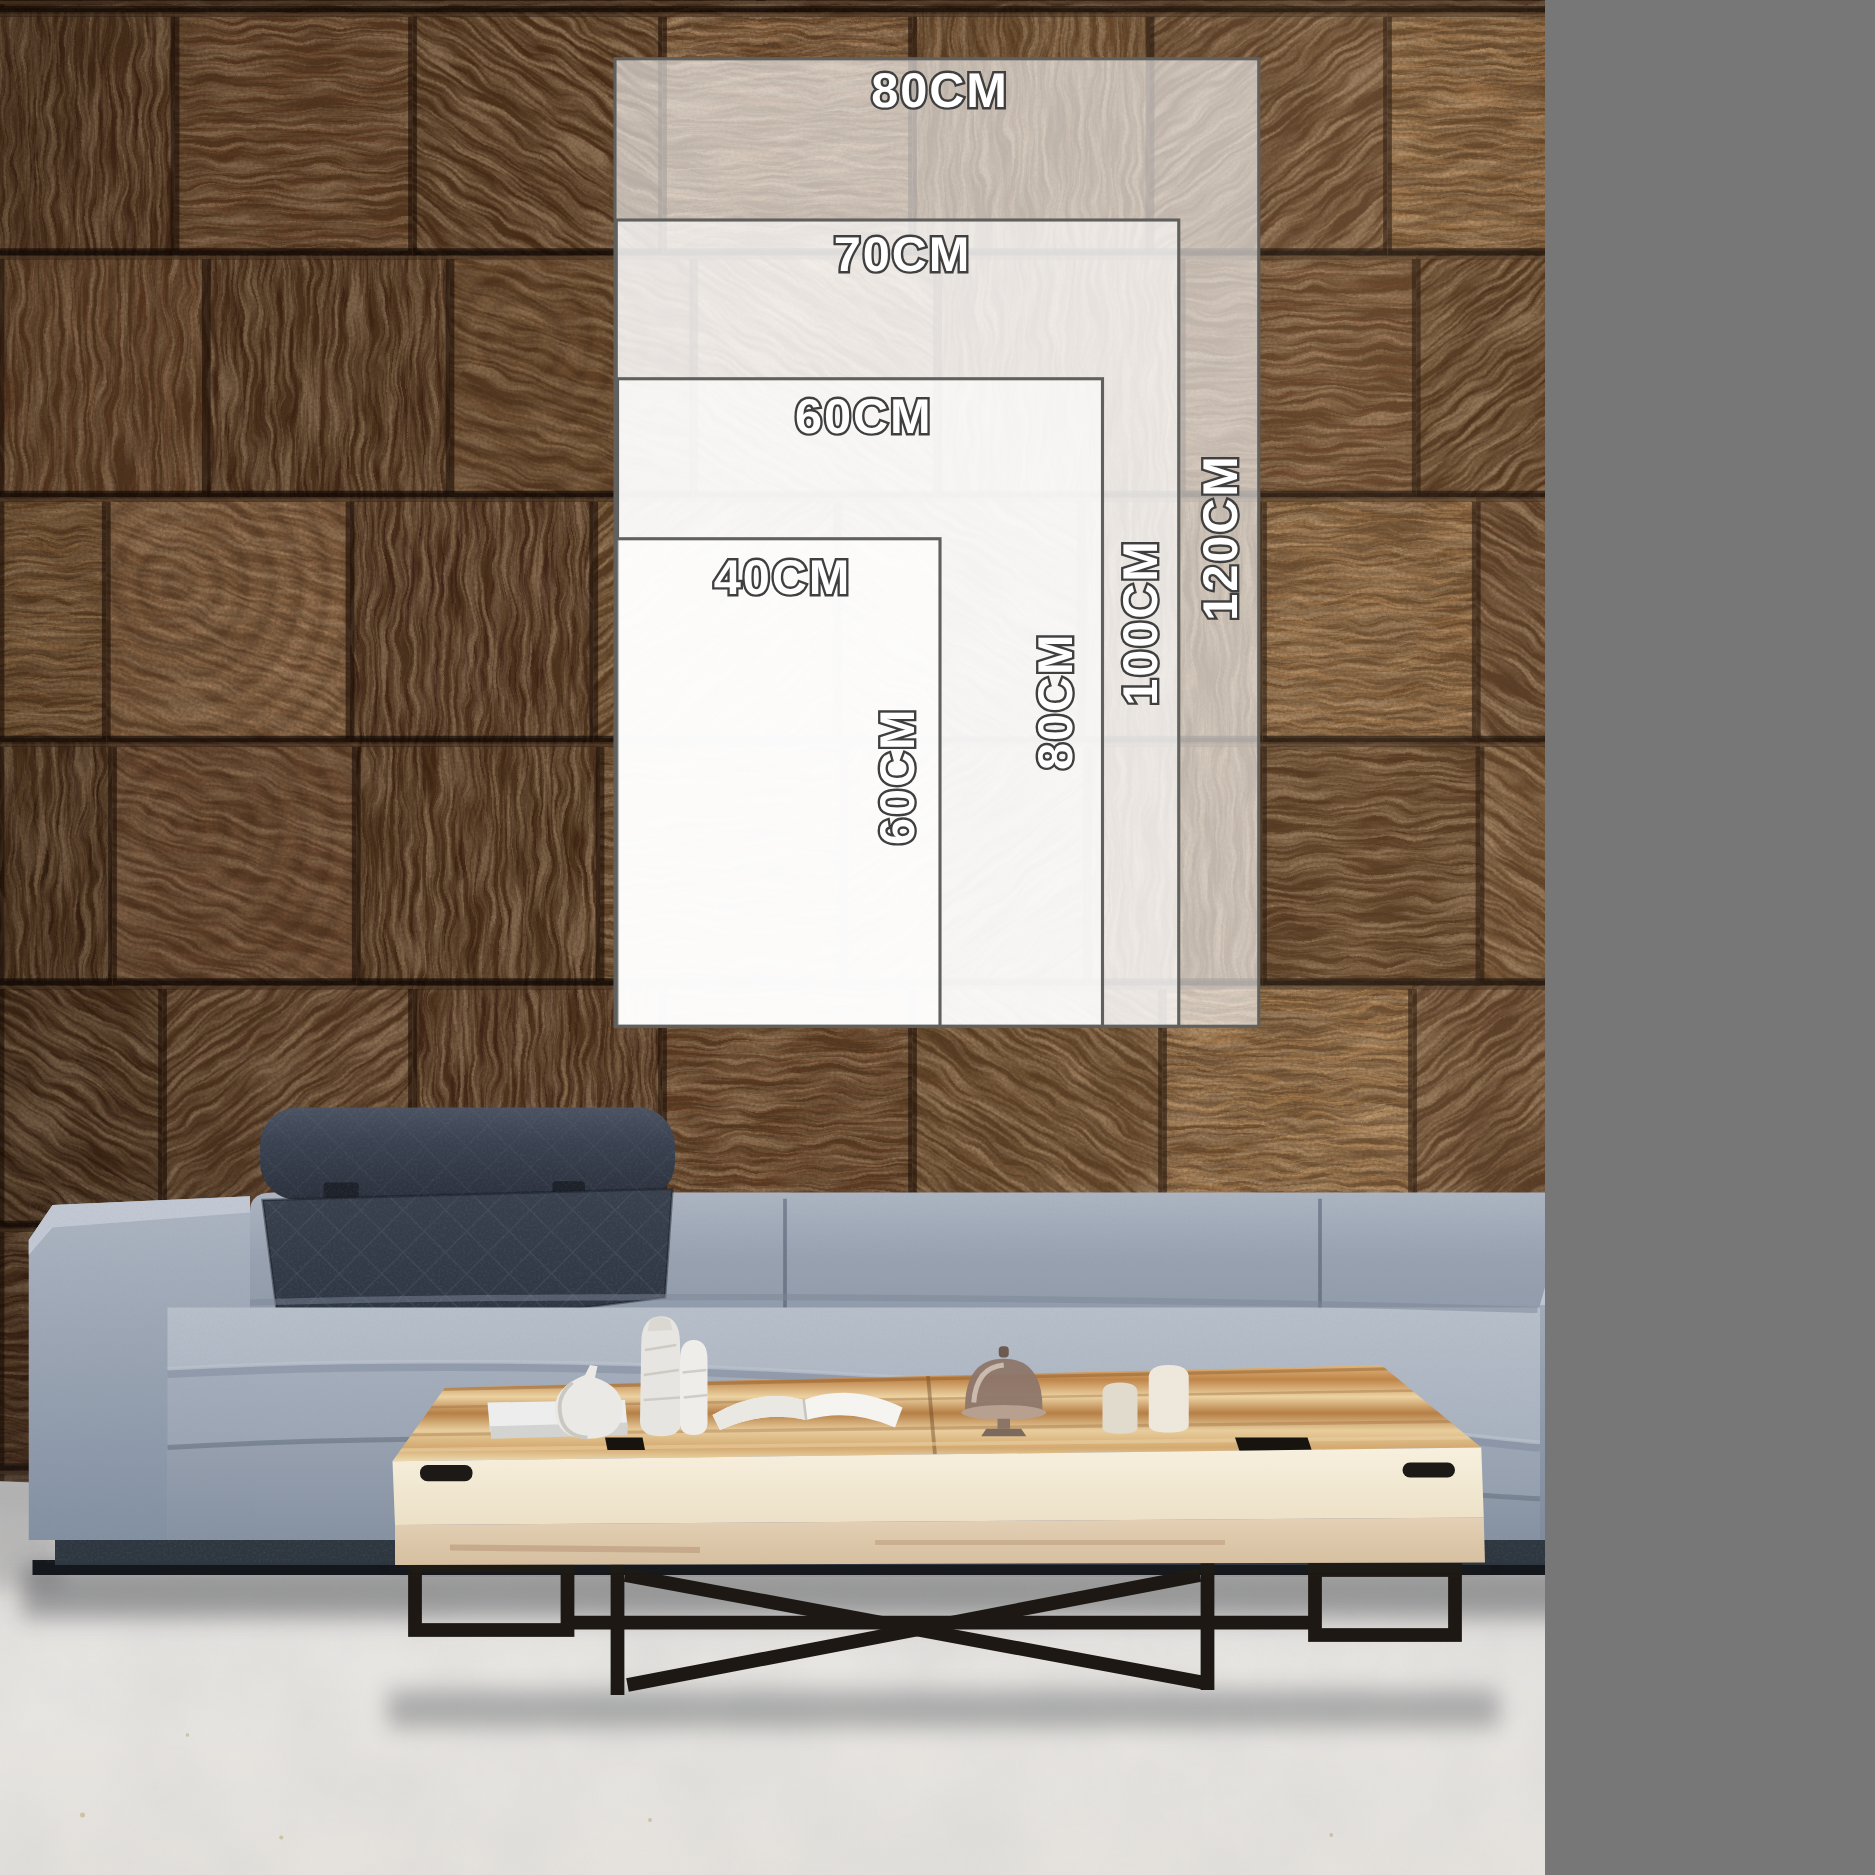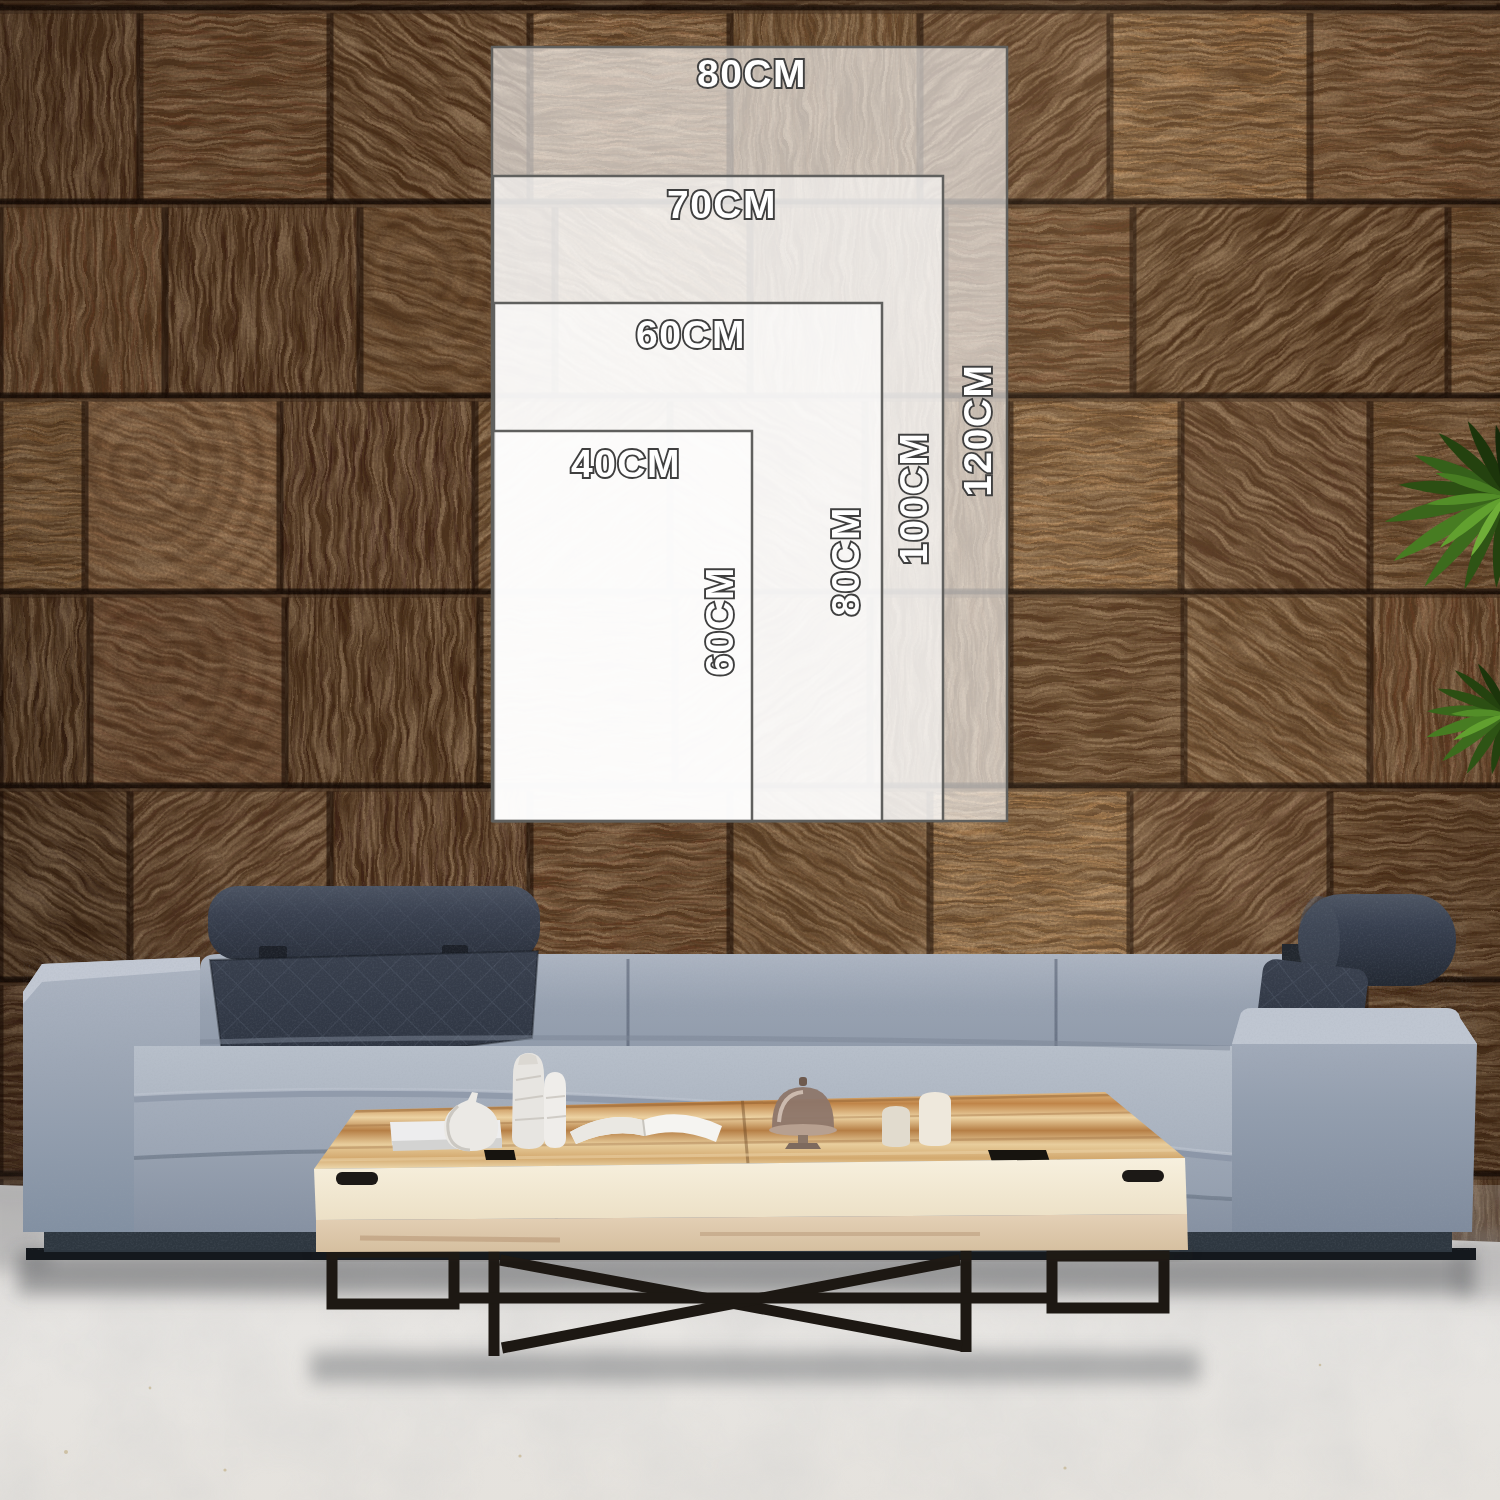--- a/index.html
+++ b/index.html
@@ -1,15 +1,15 @@
 <!DOCTYPE html>
 <html><head><meta charset="utf-8">
 <style>
 html,body{margin:0;padding:0;background:#777;}
-#stage{width:1500px;height:1500px;position:relative;overflow:hidden;font-family:"Liberation Sans",sans-serif;}
+#stage{width:1236px;height:1500px;position:relative;overflow:hidden;font-family:"Liberation Sans",sans-serif;}
 </style></head>
 <body>
 <div id="stage">
 <svg width="1500" height="1500" viewBox="0 0 1500 1500" xmlns="http://www.w3.org/2000/svg">
 
 <defs>
 <filter id="gH" x="-8%" y="-8%" width="116%" height="116%">
   <feTurbulence type="fractalNoise" baseFrequency="0.014 0.28" numOctaves="5" seed="11" result="t"></feTurbulence>
   <feColorMatrix in="t" type="matrix" values="0 0 0 0 0.09  0 0 0 0 0.045  0 0 0 0 0.015  2.9 0.7 0 0 -1.05" result="c"></feColorMatrix>
   <feTurbulence type="fractalNoise" baseFrequency="0.025 0.04" numOctaves="2" seed="31" result="d"></feTurbulence>

